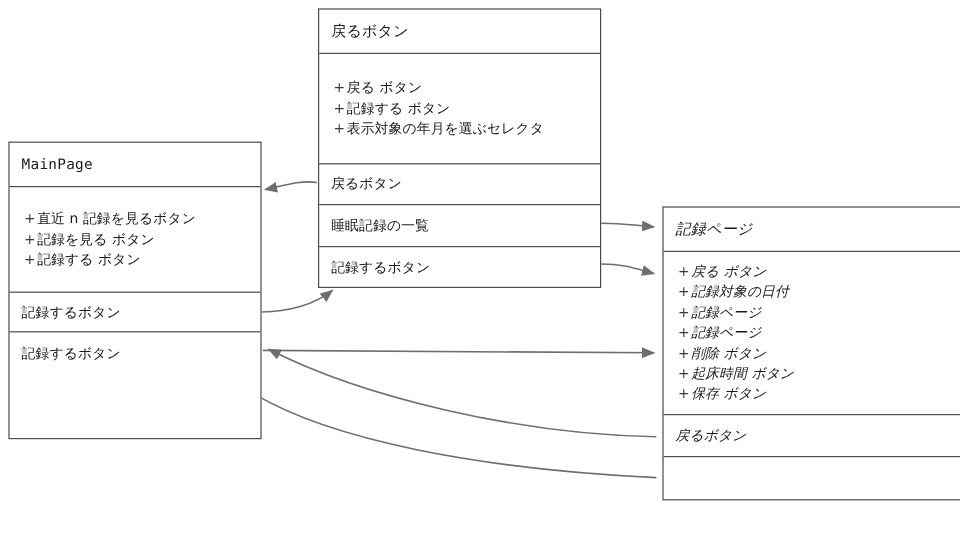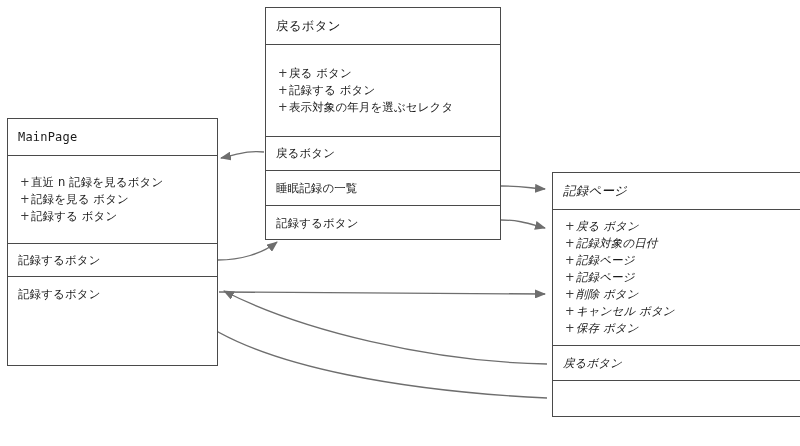--- a/index.html
+++ b/index.html
@@ -168,21 +168,21 @@
       <div class="attr-row">
         <span class="attr-vis">+</span><span>記録ページ</span>
       </div>
       <div class="attr-row">
         <span class="attr-vis">+</span><span>記録ページ</span>
       </div>
       <div class="attr-row">
         <span class="attr-vis">+</span><span>削除 ボタン</span>
       </div>
       <div class="attr-row">
-        <span class="attr-vis">+</span><span>キャンセル ボタン</span>
+        <span class="attr-vis">+</span><span>起床時間 ボタン</span>
       </div>
       <div class="attr-row">
         <span class="attr-vis">+</span><span>保存 ボタン</span>
       </div>
     </div>
     <div class="uml-section" style="height:35px;">
       <div class="op-row">戻るボタン</div>
     </div>
   </div>
 

